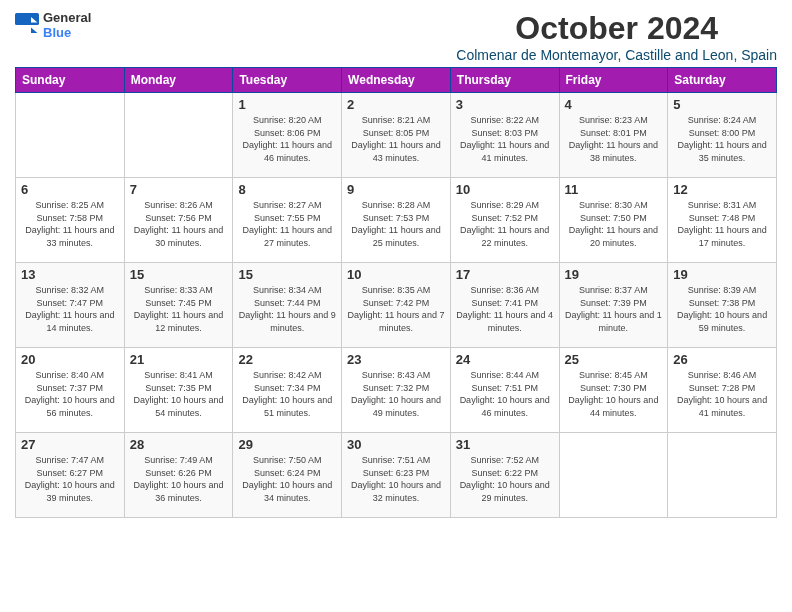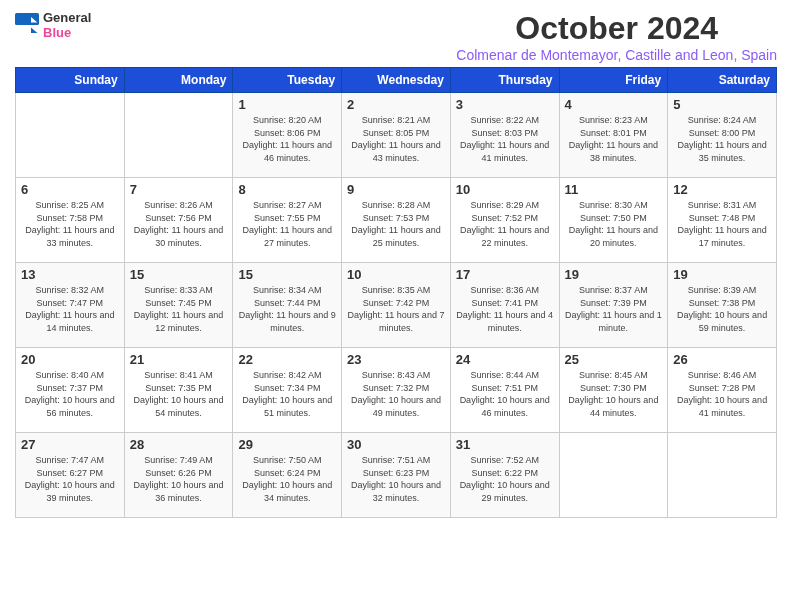--- a/index.html
+++ b/index.html
@@ -5,33 +5,33 @@
     * { box-sizing: border-box; margin: 0; padding: 0; }
     body { font-family: Arial, sans-serif; background: #fff; width: 792px; height: 612px; overflow: hidden; }
     
     .page { width: 792px; height: 540px; background: #fff; padding: 10px 15px; }
     
     .header { display: flex; align-items: flex-start; justify-content: space-between; margin-bottom: 4px; }
     
     .logo { display: flex; align-items: center; }
     .logo-text { display: flex; flex-direction: column; font-size: 14px; font-weight: bold; }
     .logo-general { color: #333; font-size: 13px; }
-    .logo-blue { color: #ec4899; font-size: 13px; }
+    .logo-blue { color: #3b82f6; font-size: 13px; }
     .logo-icon { width: 24px; height: 24px; margin-right: 4px; }
     
     .title-section { text-align: right; }
     .main-title { font-size: 32px; color: #333; font-weight: bold; text-align: center; }
-    .subtitle { font-size: 14px; color: #8b5cf6; }
+    .subtitle { font-size: 14px; color: #0c4a6e; }
     
     .calendar { width: 100%; border-collapse: collapse; table-layout: fixed; }
     
     .calendar thead th {
-      background: #1d4ed8;
+      background: #a21caf;
       color: #fff;
-      text-align: right;
+      text-align: left;
       padding: 5px 6px;
       font-size: 12px;
       border: 1px solid #0d47a1;
     }
     
     .calendar tbody td {
       border: 1px solid #ccc;
       vertical-align: top;
       padding: 4px 5px;
       font-size: 9.5px;

